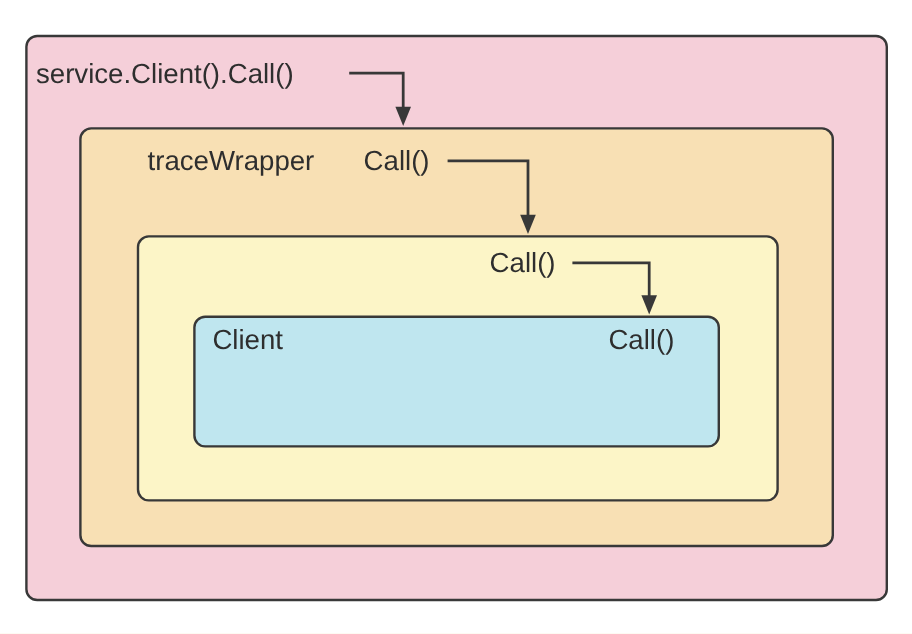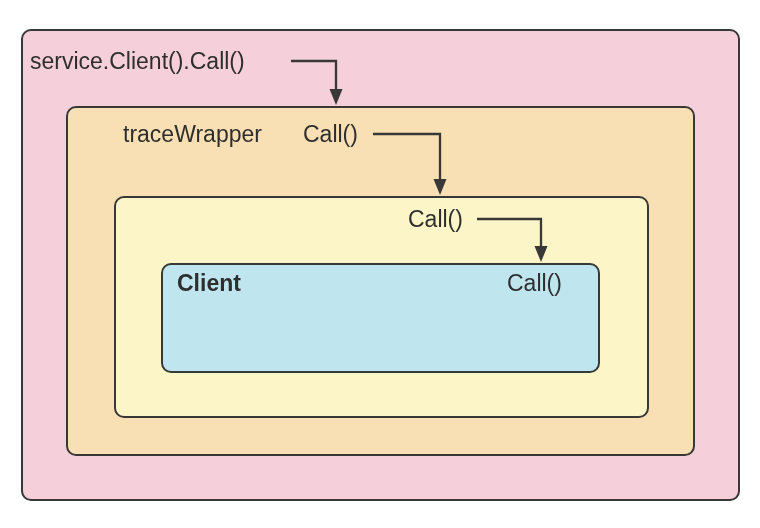--- a/index.html
+++ b/index.html
@@ -28,21 +28,21 @@
     font-size: 23px;
     line-height: 26px;
     color: #2e2e2e;
     white-space: nowrap;
   }
   .lbl-service   { left: 30px;  top: 48px;  }
   .lbl-trace     { left: 78px;  top: 121px; margin-left: 45px; }
   .lbl-trace-call{ left: 303px; top: 121px; }
   .lbl-fromsvc   { left: 126px; top: 206px; }
   .lbl-fromsvc-call { left: 408px; top: 206px; }
-  .lbl-client    { left: 177px; top: 270px; font-weight: bold; }
+  .lbl-client    { left: 177px; top: 270px; }
   .lbl-client-call  { left: 507px; top: 270px; }
   svg.arrows {
     position: absolute;
     left: 0; top: 0;
     width: 760px; height: 528px;
     pointer-events: none;
   }
   svg.arrows path {
     fill: none;
     stroke-width: 2.3px;

